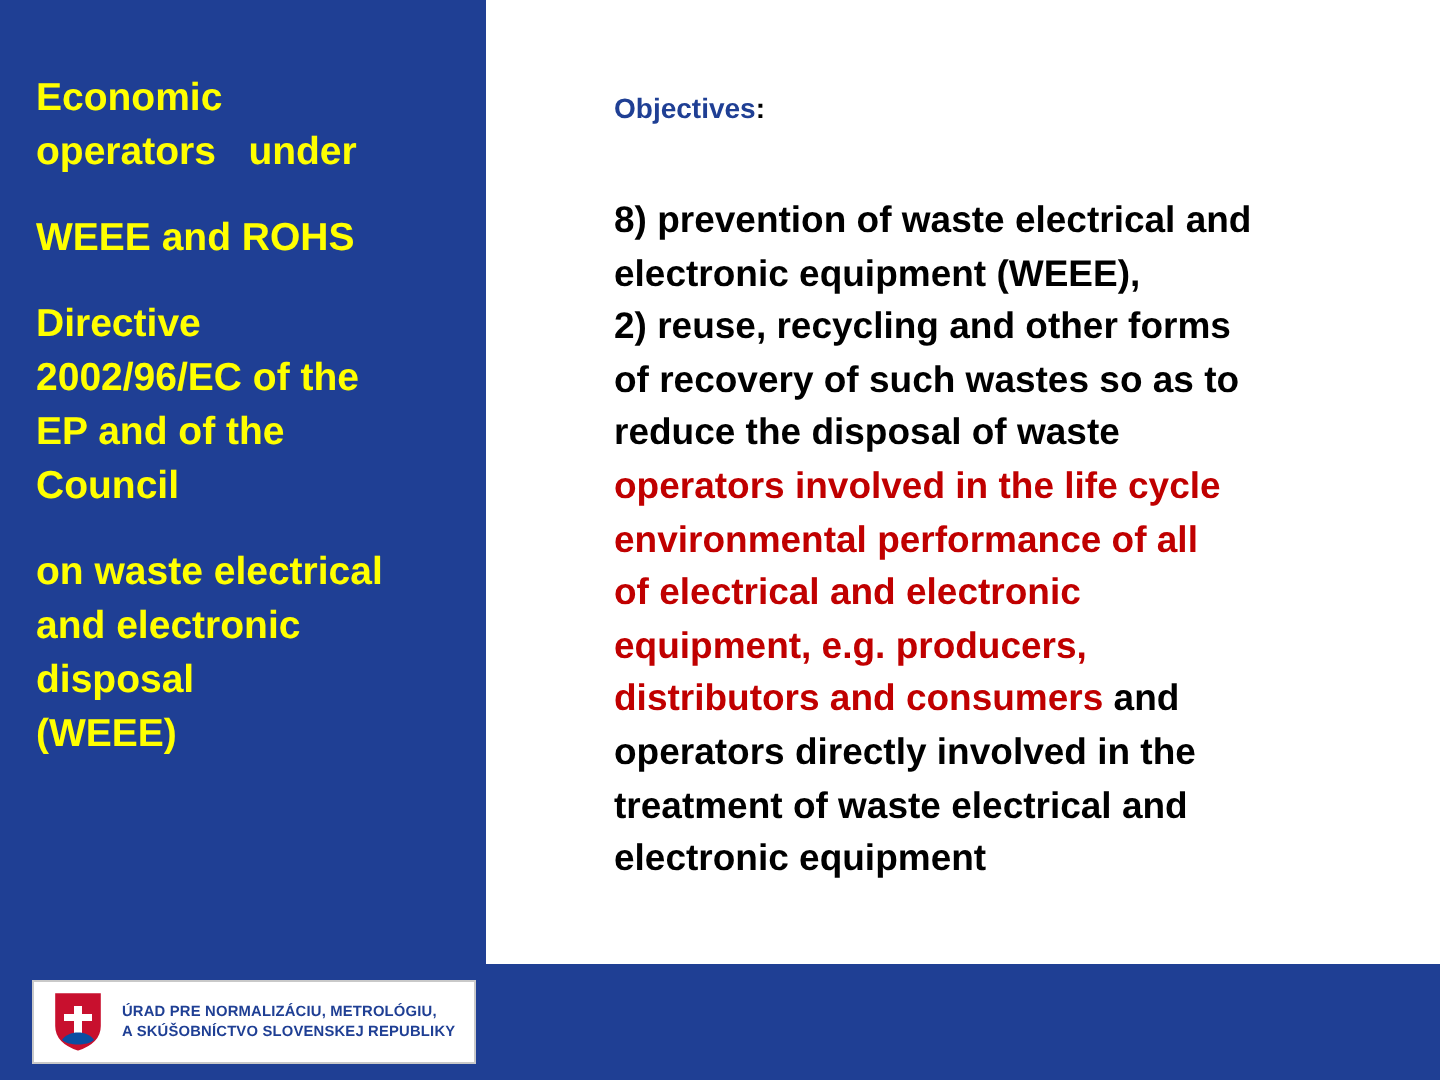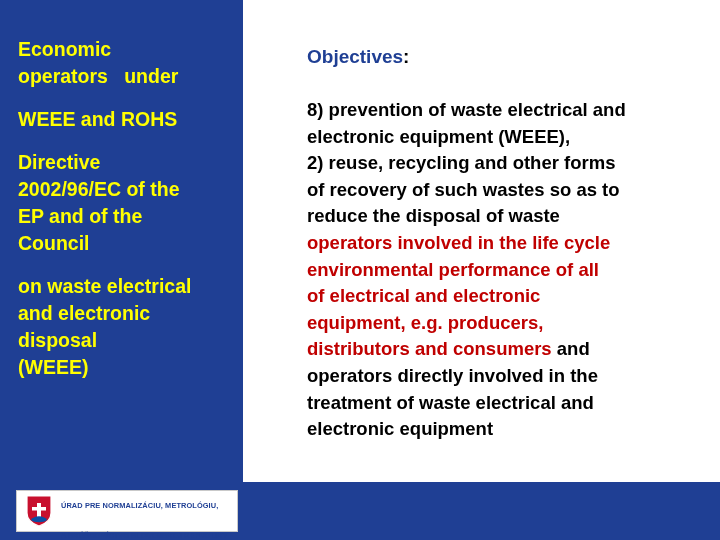--- a/index.html
+++ b/index.html
@@ -53,21 +53,21 @@
     left: 243px;
     top: 0;
     width: 477px;
     height: 540px;
     background: #ffffff;
   }
   .objectives-heading {
     position: absolute;
     left: 64px;
     top: 46px;
-    font-size: 19px;
+    font-size: 14px;
     font-weight: bold;
     color: #1f3f94;
   }
   .objectives-heading .colon {
     color: #000000;
   }
   .objectives-body {
     position: absolute;
     left: 64px;
     top: 97px;
@@ -110,21 +110,21 @@
     margin-right: 8px;
   }
   .logo-emblem svg { display: block; }
   .logo-text {
     font-size: 7.4px;
     font-weight: bold;
     line-height: 10px;
     color: #1f3f94;
     letter-spacing: 0.1px;
   }
-  .logo-text .l { display: block; white-space: pre; margin-top: 20px; }
+  .logo-text .l { display: block; white-space: pre; }
 </style>
 </head>
 <body>
 
 <div class="slide">
 
   <div class="left-panel">
     <div class="left-content">
 
       <div class="left-block">

